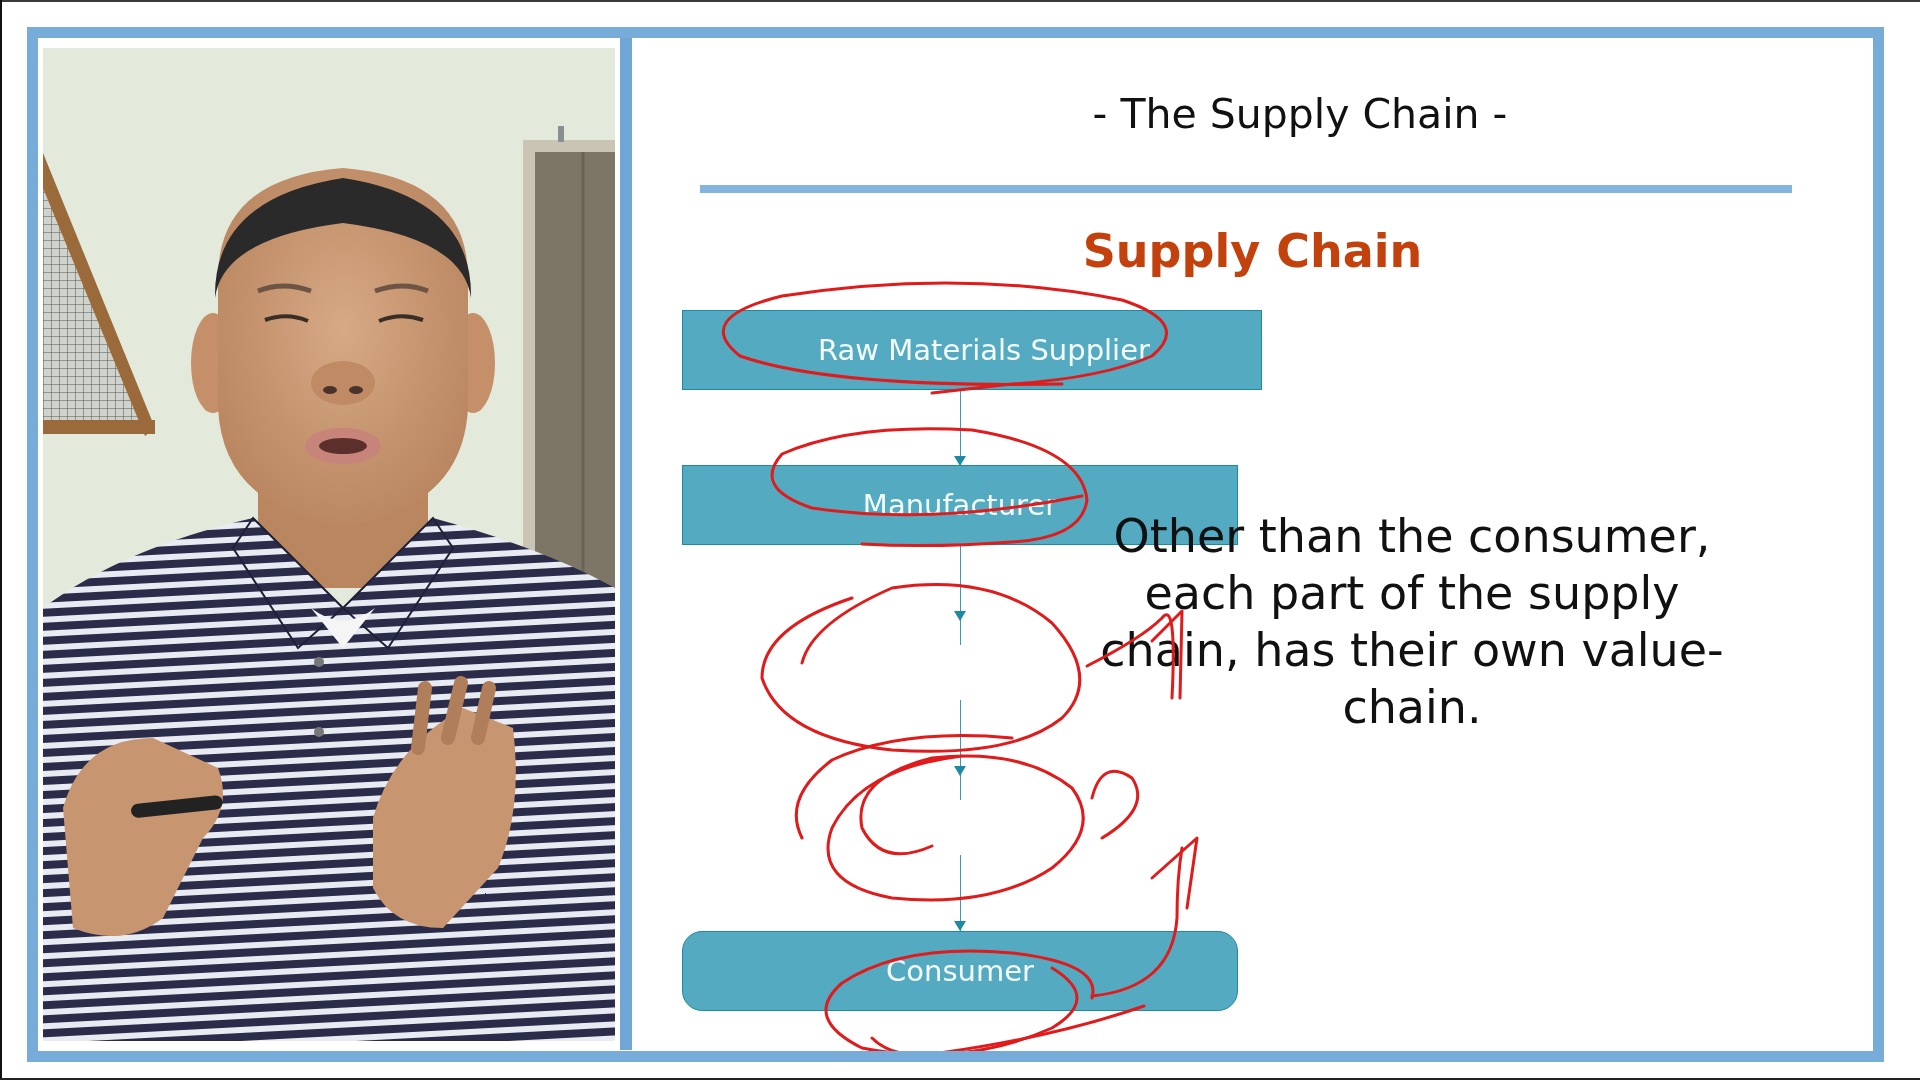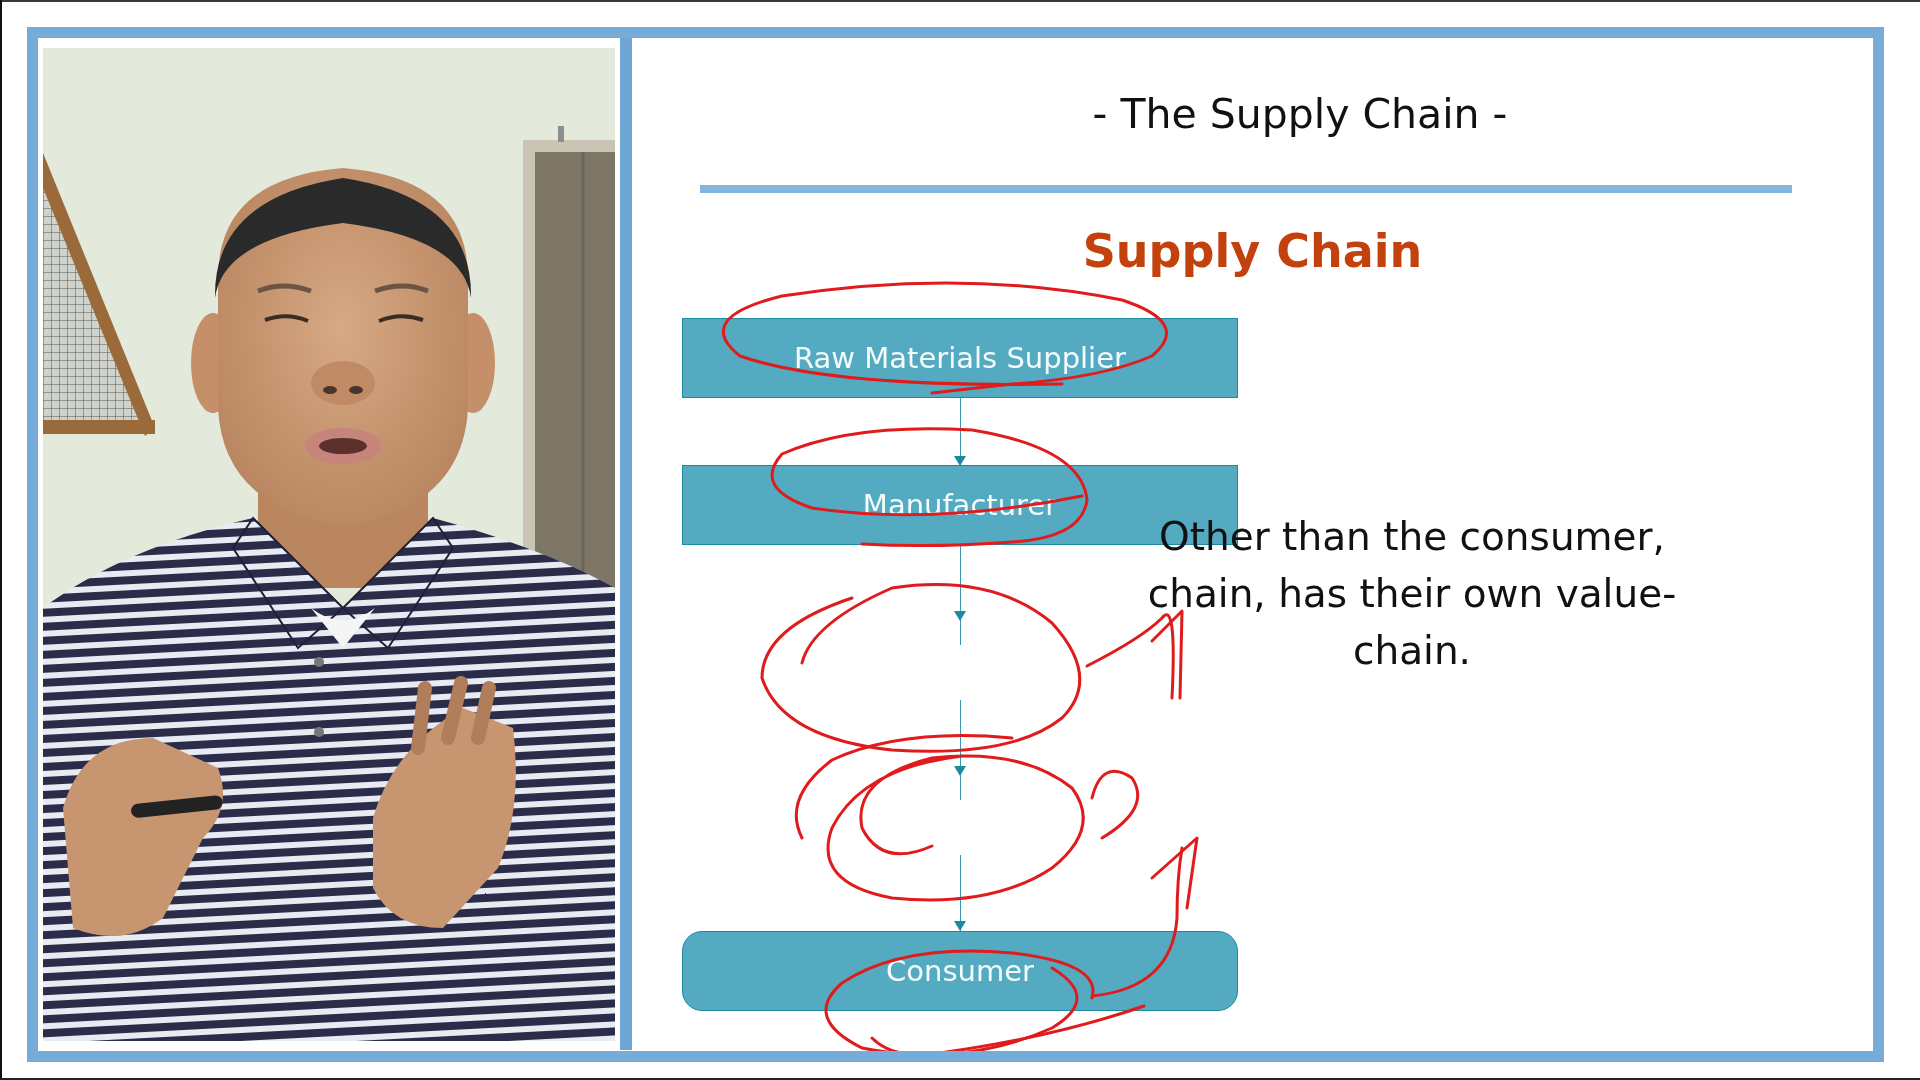--- a/index.html
+++ b/index.html
@@ -11,21 +11,21 @@
   .vdivider{position:absolute;left:620px;top:38px;width:12px;height:1012px;background:#6fa6d6;}
   .video{position:absolute;left:43px;top:48px;width:572px;height:993px;overflow:hidden;background:#e3eadb;}
   .video svg{position:absolute;left:0;top:0;}
   .slide{position:absolute;left:632px;top:38px;width:1241px;height:1013px;}
   .title{position:absolute;left:0;width:1336px;top:52px;text-align:center;font-size:41px;color:#111;font-family:"DejaVu Sans",sans-serif;font-weight:normal;letter-spacing:0px;}
   .hrule{position:absolute;left:68px;top:147px;width:1092px;height:8px;background:#83b5de;}
   .subtitle{position:absolute;left:0;width:1241px;top:186px;text-align:center;font-size:46px;color:#c2410c;font-weight:bold;font-family:"DejaVu Sans",sans-serif;}
   .box{position:absolute;left:50px;width:554px;height:78px;background:#54abc1;border:1px solid #1e8aa2;display:flex;align-items:center;justify-content:center;color:#f4fbfd;font-size:29px;font-family:"DejaVu Sans",sans-serif;}
   .connector{position:absolute;left:328px;width:1px;background:#3a9ab2;}
   .arrowhead{position:absolute;left:322px;width:0;height:0;border-left:6px solid transparent;border-right:6px solid transparent;border-top:10px solid #1e8aa2;}
-  .sidetext{position:absolute;left:430px;width:700px;top:470px;text-align:center;font-size:39px;line-height:57px;color:#111;font-family:"DejaVu Sans",sans-serif;}
+  .sidetext{position:absolute;left:430px;width:700px;top:470px;text-align:center;font-size:46px;line-height:57px;color:#111;font-family:"DejaVu Sans",sans-serif;}
   .annot{position:absolute;left:0;top:0;pointer-events:none;}
 </style>
 </head>
 <body>
 
 <div class="topline"></div>
 <div class="leftline"></div>
 <div class="bottomline"></div>
 <div class="frame"></div>
 <div class="vdivider"></div>
@@ -99,26 +99,27 @@
 
   <div class="connector" style="top:352px;height:100px;"></div>
   <div class="arrowhead" style="top:418px;"></div>
   <div class="connector" style="top:507px;height:100px;"></div>
   <div class="arrowhead" style="top:573px;"></div>
   <div class="connector" style="top:662px;height:100px;"></div>
   <div class="arrowhead" style="top:728px;"></div>
   <div class="connector" style="top:817px;height:100px;"></div>
   <div class="arrowhead" style="top:883px;"></div>
 
-  <div class="box" style="top:280px;">Raw Materials Supplier</div>
+  <div class="box" style="top:272px;padding-left:24px;">Raw Materials Supplier</div>
   <div class="box" style="top:427px;">Manufacturer</div>
   <div class="box" style="top:893px;border-radius:20px;">Consumer</div>
 
   <div class="sidetext">
     <div>Other than the consumer,</div>
+    <div>each part of the supply</div>
     <div>chain, has their own value-</div>
     <div>chain.</div>
   </div>
 
   <svg class="annot" width="1241" height="1013" viewBox="0 0 1241 1013">
     <g fill="none" stroke="#e01b1b" stroke-width="3" stroke-linecap="round" stroke-linejoin="round">
 
       <path d="M430 346 Q200 350 108 318 Q60 280 150 258 Q330 230 490 262 Q560 285 520 318 Q470 340 380 346 L300 355"></path>
 
       <path d="M450 458 Q300 488 180 470 Q120 450 150 416 Q220 385 340 392 Q450 410 455 462 Q450 500 380 504 Q300 510 230 506"></path>

